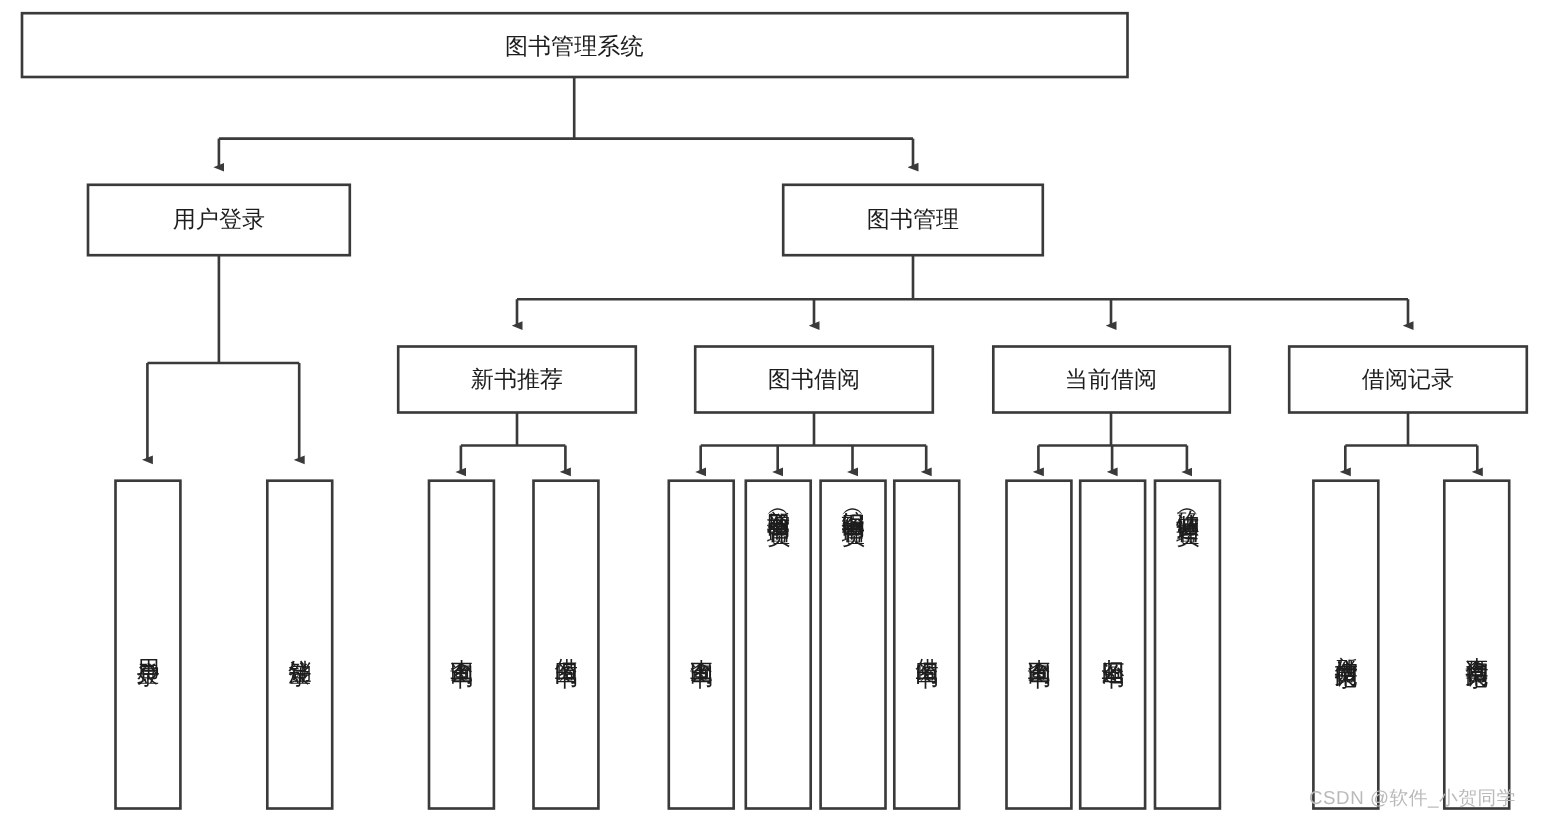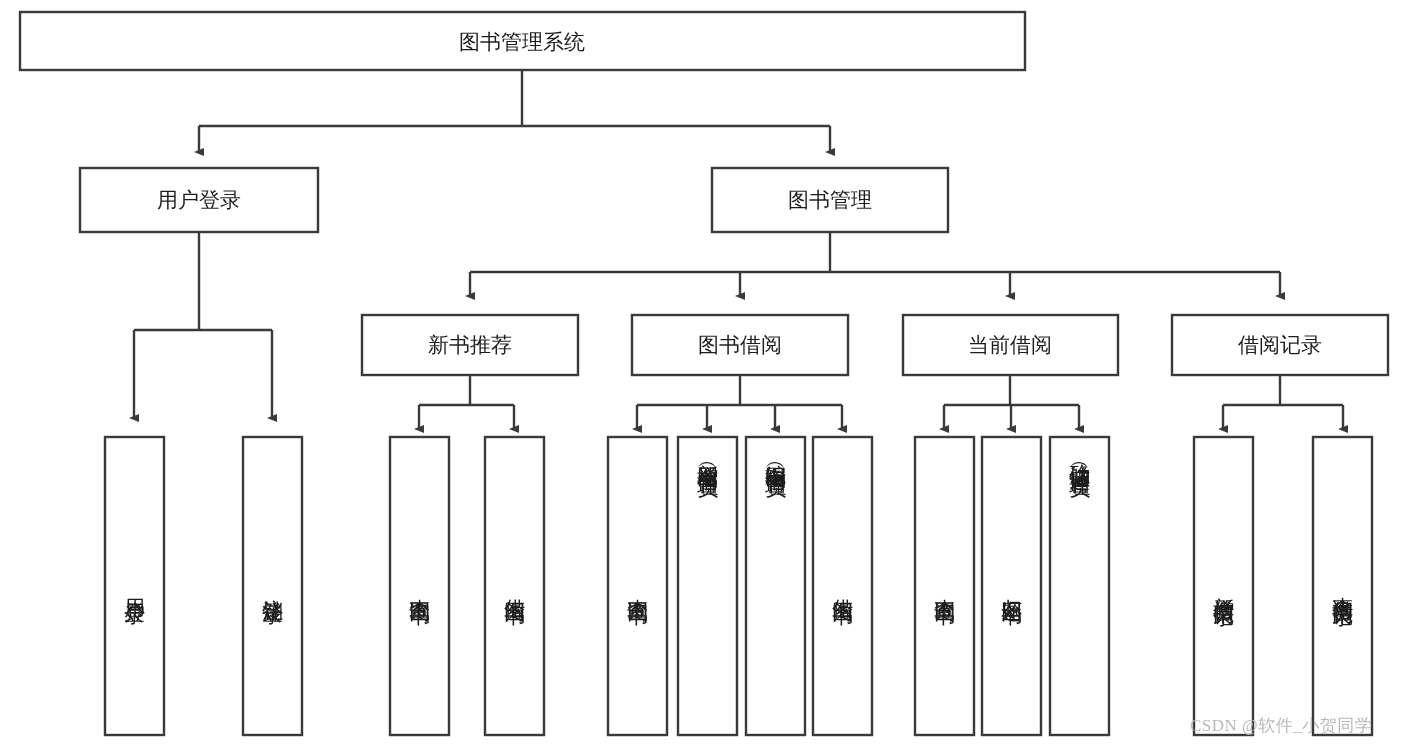--- a/index.html
+++ b/index.html
@@ -43,21 +43,21 @@
   }
   .node-label-h {
     font-family: "DejaVu Sans", "Liberation Sans", sans-serif;
     font-size: 21px;
     fill: #1d1d1d;
     text-anchor: middle;
     dominant-baseline: middle;
   }
   .watermark {
     position: absolute;
-    font-family: Liberation Serif, serif;
+    font-family: Liberation Sans, sans-serif;
     font-size: 17px;
     color: #b9b9b9;
     white-space: nowrap;
     left: 1190px;
     top: 714px;
     letter-spacing: 0.5px;
   }
   .vlabel {
     position: absolute;
     display: flex;

